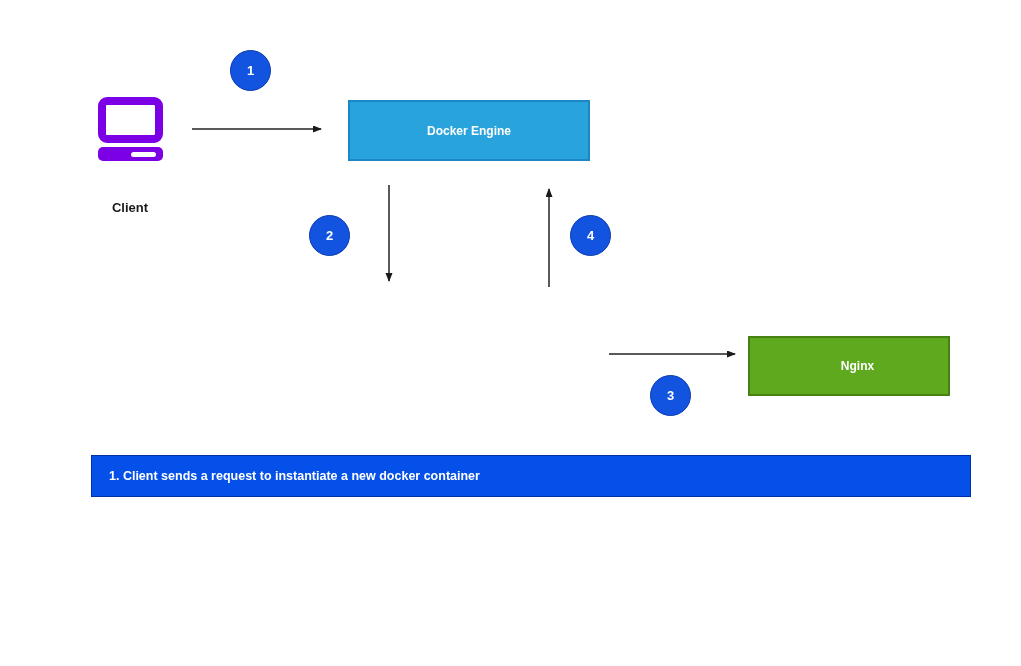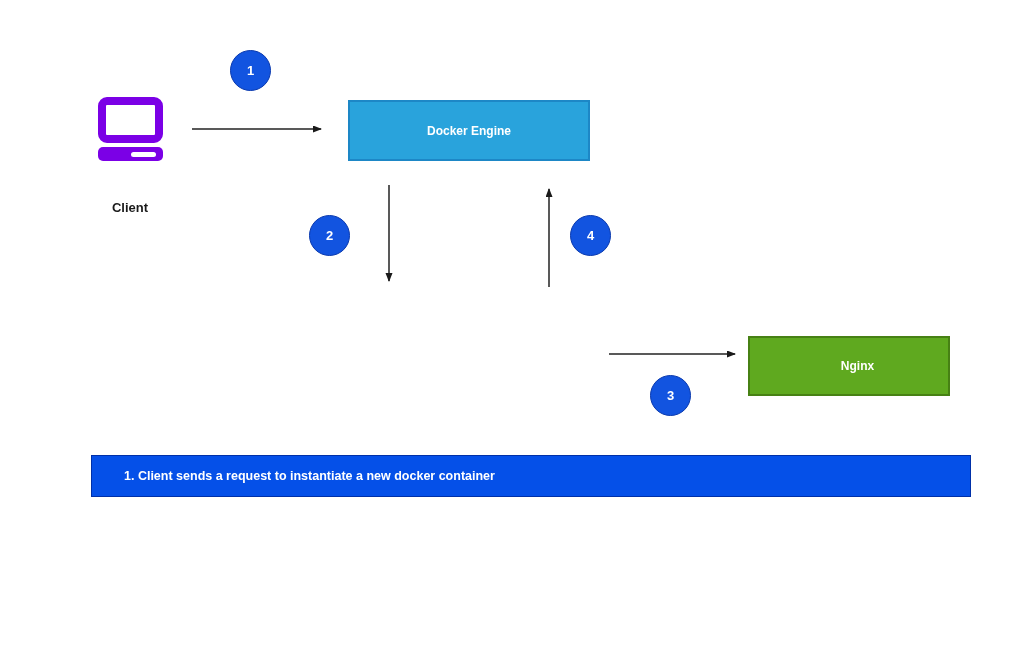--- a/index.html
+++ b/index.html
@@ -115,21 +115,21 @@
     width: 880px;
     box-sizing: border-box;
     border: 1px solid var(--legend-border);
     background: var(--legend-fill);
   }
   .legend-row {
     box-sizing: border-box;
     height: 40px;
     display: flex;
     align-items: center;
-    padding-left: 32px;
+    padding-left: 17px;
     padding-right: 10px;
     color: #ffffff;
     font-size: 12.5px;
     font-weight: bold;
     border-bottom: 1px solid var(--legend-divider);
   }
   .legend-row:last-child { border-bottom: none; }
 </style>
 </head>
 <body>

